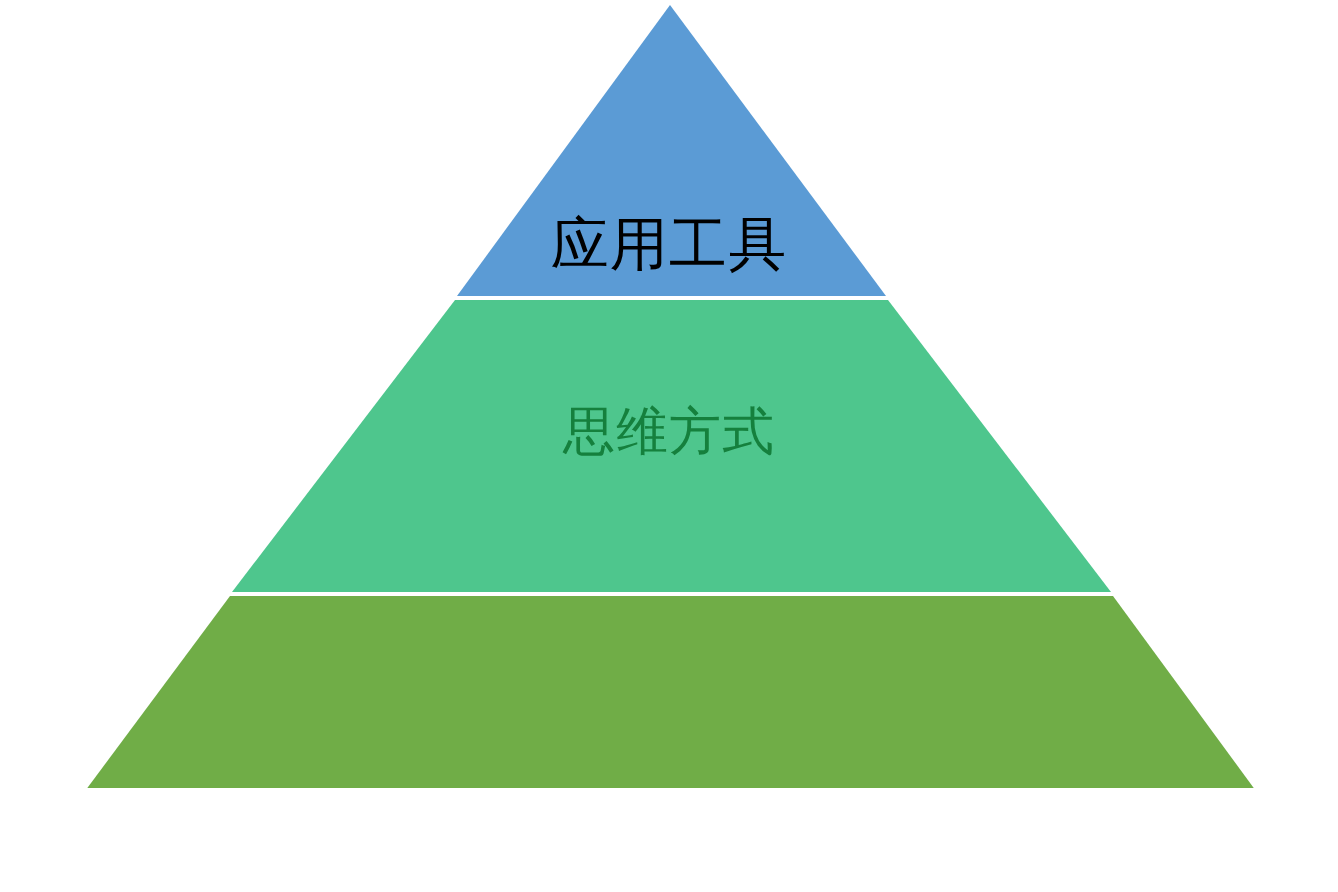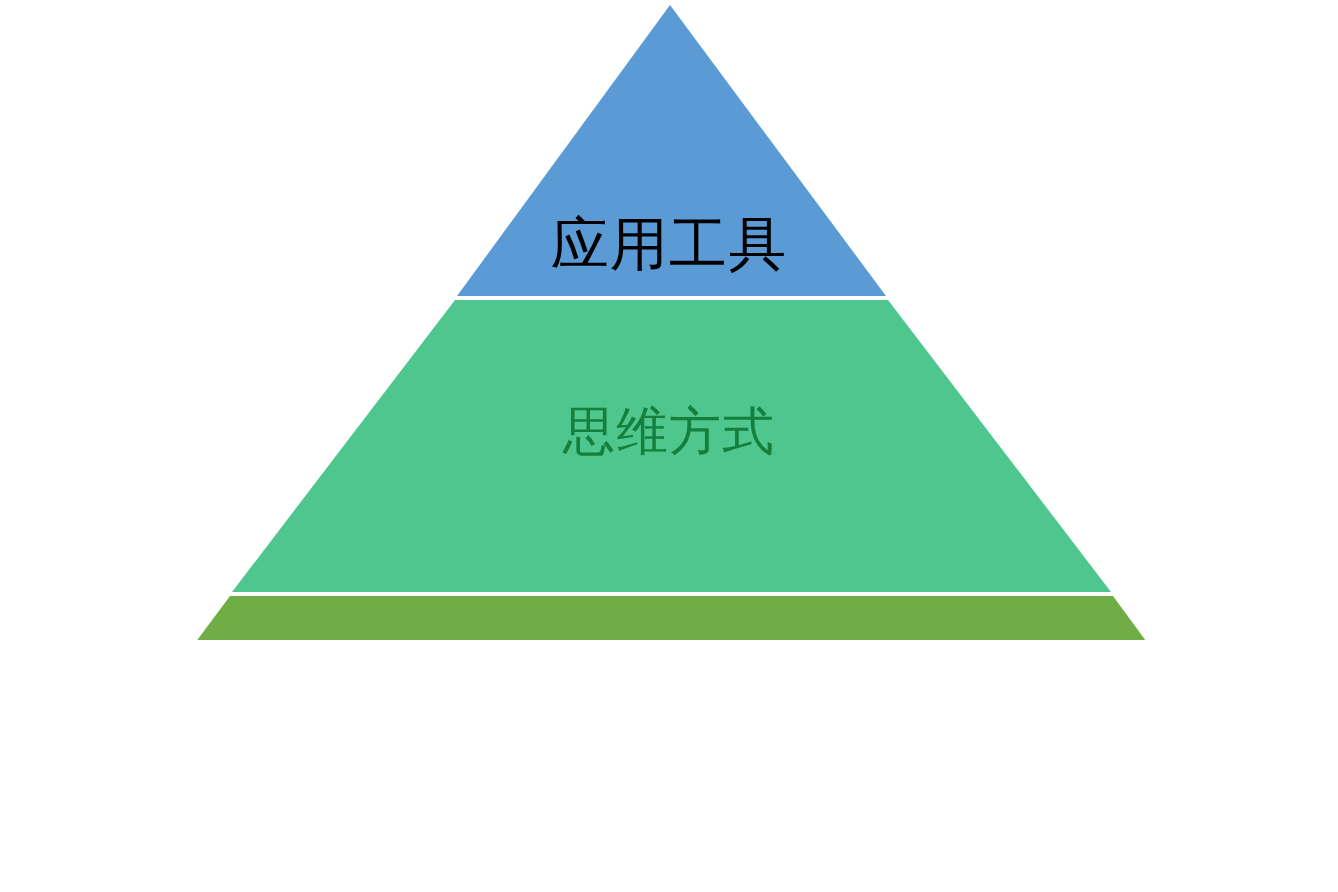--- a/index.html
+++ b/index.html
@@ -9,21 +9,21 @@
     background: #ffffff;
   }
 
   body {
     font-family: "DejaVu Sans", "Liberation Sans", sans-serif;
   }
 
   #canvas {
     position: relative;
     width: 1338px;
-    height: 640px;
+    height: 788px;
     background: #ffffff;
     overflow: hidden;
   }
 
   #pyramid-svg {
     position: absolute;
     top: 0;
     left: 0;
     width: 1338px;
     height: 892px;

